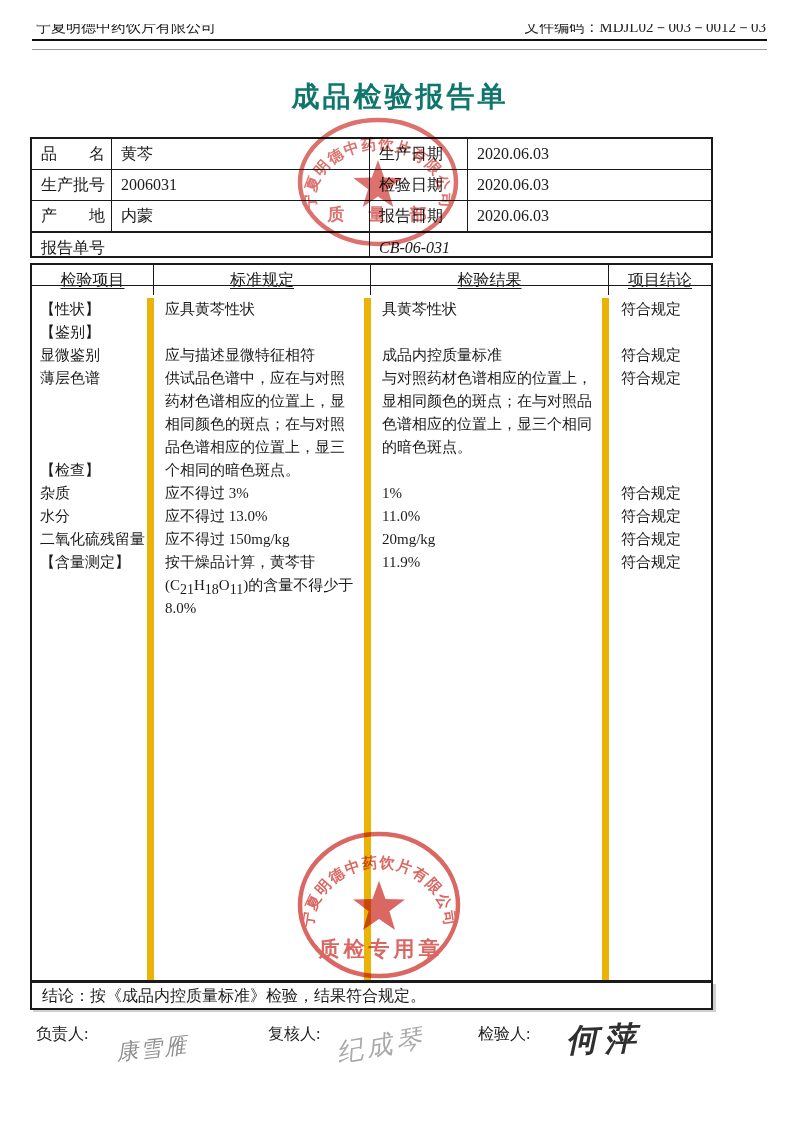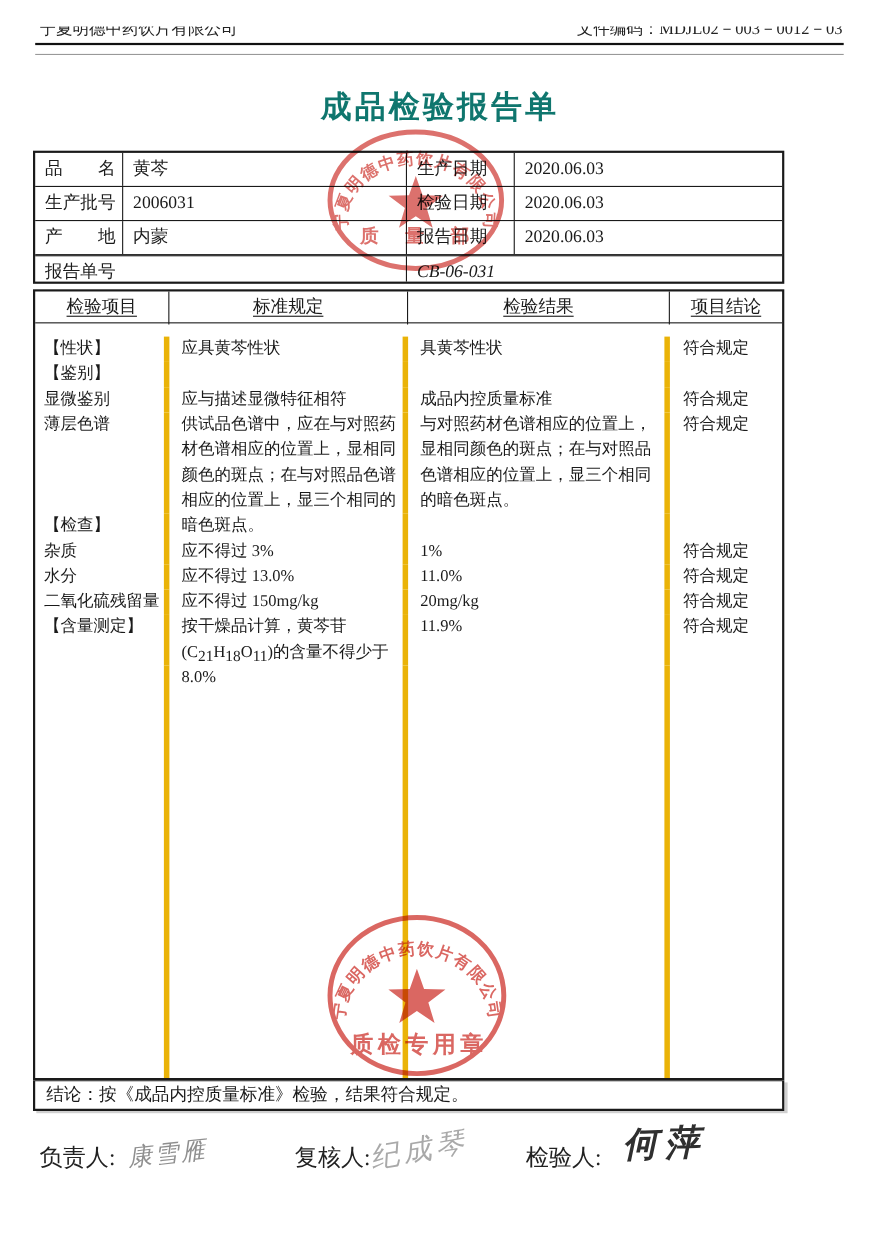--- a/index.html
+++ b/index.html
@@ -25,44 +25,44 @@
   .t1row { display:grid; grid-template-columns:80px 258px 98px 1fr; border-bottom:1px solid #1a1a1a; height:31px; }
   .t1row:last-child { border-bottom:none; }
   .t1row > div { line-height:30px; font-size:16px; border-right:1px solid #1a1a1a; overflow:hidden; white-space:nowrap; }
   .t1row > div:last-child { border-right:none; }
   .reprow { display:grid; grid-template-columns:338px 1fr; border-top:1px solid #1a1a1a; height:24px; }
   .reprow > div { line-height:29px; font-size:16px; border-right:1px solid #1a1a1a; overflow:hidden; white-space:nowrap; }
   .reprow > div:last-child { border-right:none;font-style:italic; }
   
   .mt { position:absolute; left:30px; top:263px; width:683px; height:719px;
         border:2px solid #1a1a1a; display:flex; flex-direction:column; }
-  .mt-head { display:grid; grid-template-columns:122px 217px 238px 1fr; height:29px; border-bottom:1px solid #1a1a1a; flex:0 0 auto; }
+  .mt-head { display:grid; grid-template-columns:122px 217px 238px 1fr; height:21px; border-bottom:1px solid #1a1a1a; flex:0 0 auto; }
   .mt-head > div { text-align:center; line-height:30px; font-size:16px; border-right:1px solid #1a1a1a; }
   .mt-head > div:last-child { border-right:none; }
   .mt-head span { text-decoration:underline; text-underline-offset:3px; }
   .mt-body { flex:1 1 auto; display:flex; flex-direction:column; padding-top:12px; }
   .mrow { display:grid; grid-template-columns:122px 217px 238px 1fr; flex:0 0 auto; }
   .mrow.fill { flex:1 1 auto; min-height:0; }
-  .mrow > div { border-right:5px solid #eab308; font-size:15px; line-height:23px; min-height:23px; }
+  .mrow > div { border-right:7px solid #eab308; font-size:15px; line-height:23px; min-height:23px; }
   .mrow > div:last-child { border-right:none; }
   .c-item { padding-left:8px; white-space:nowrap; }
   .c-std  { padding-left:11px; padding-right:6px; }
   .c-res  { padding-left:11px; padding-right:6px; }
   .c-con  { padding-left:12px; white-space:nowrap; }
   .h92 > div { height:92px; }
   .h46 > div { height:46px; }
   sub { font-size:14px; line-height:0; }
   
   .concl { position:absolute; left:30px; top:982px; width:683px; height:28px;
            border:2px solid #1a1a1a; border-top:1px solid #1a1a1a;
            box-shadow:3px 2px 0 rgba(150,150,150,.45);
            font-size:16px; line-height:25px; padding-left:10px; background:#fff; }
   
   .sigrow { position:absolute; left:0; top:1018px; width:100%; height:70px; }
-  .siglabel { position:absolute; font-size:21px; color:#222; top:20px; }
+  .siglabel { position:absolute; font-size:16px; color:#222; top:6px; }
   .sig { position:absolute; font-style:italic; }
   .sig1 { left:116px; top:16px; font-size:22px; color:#8f8f8f; transform:rotate(-6deg); letter-spacing:2px; }
   .sig2 { left:336px; top:10px; font-size:26px; color:#a9a9a9; transform:rotate(-10deg); letter-spacing:4px; }
   .sig3 { left:566px; top:0px;  font-size:32px; color:#2f2f2f; transform:rotate(-2deg); letter-spacing:6px; font-weight:bold; }
   
   .stamp { position:absolute; mix-blend-mode:multiply; pointer-events:none; }
   .stamp-top { left:294px; top:114px; width:168px; height:138px; opacity:.82; }
   .stamp-bottom { left:295px; top:830px; width:168px; height:150px; opacity:.88; }
 </style>
 </head>

